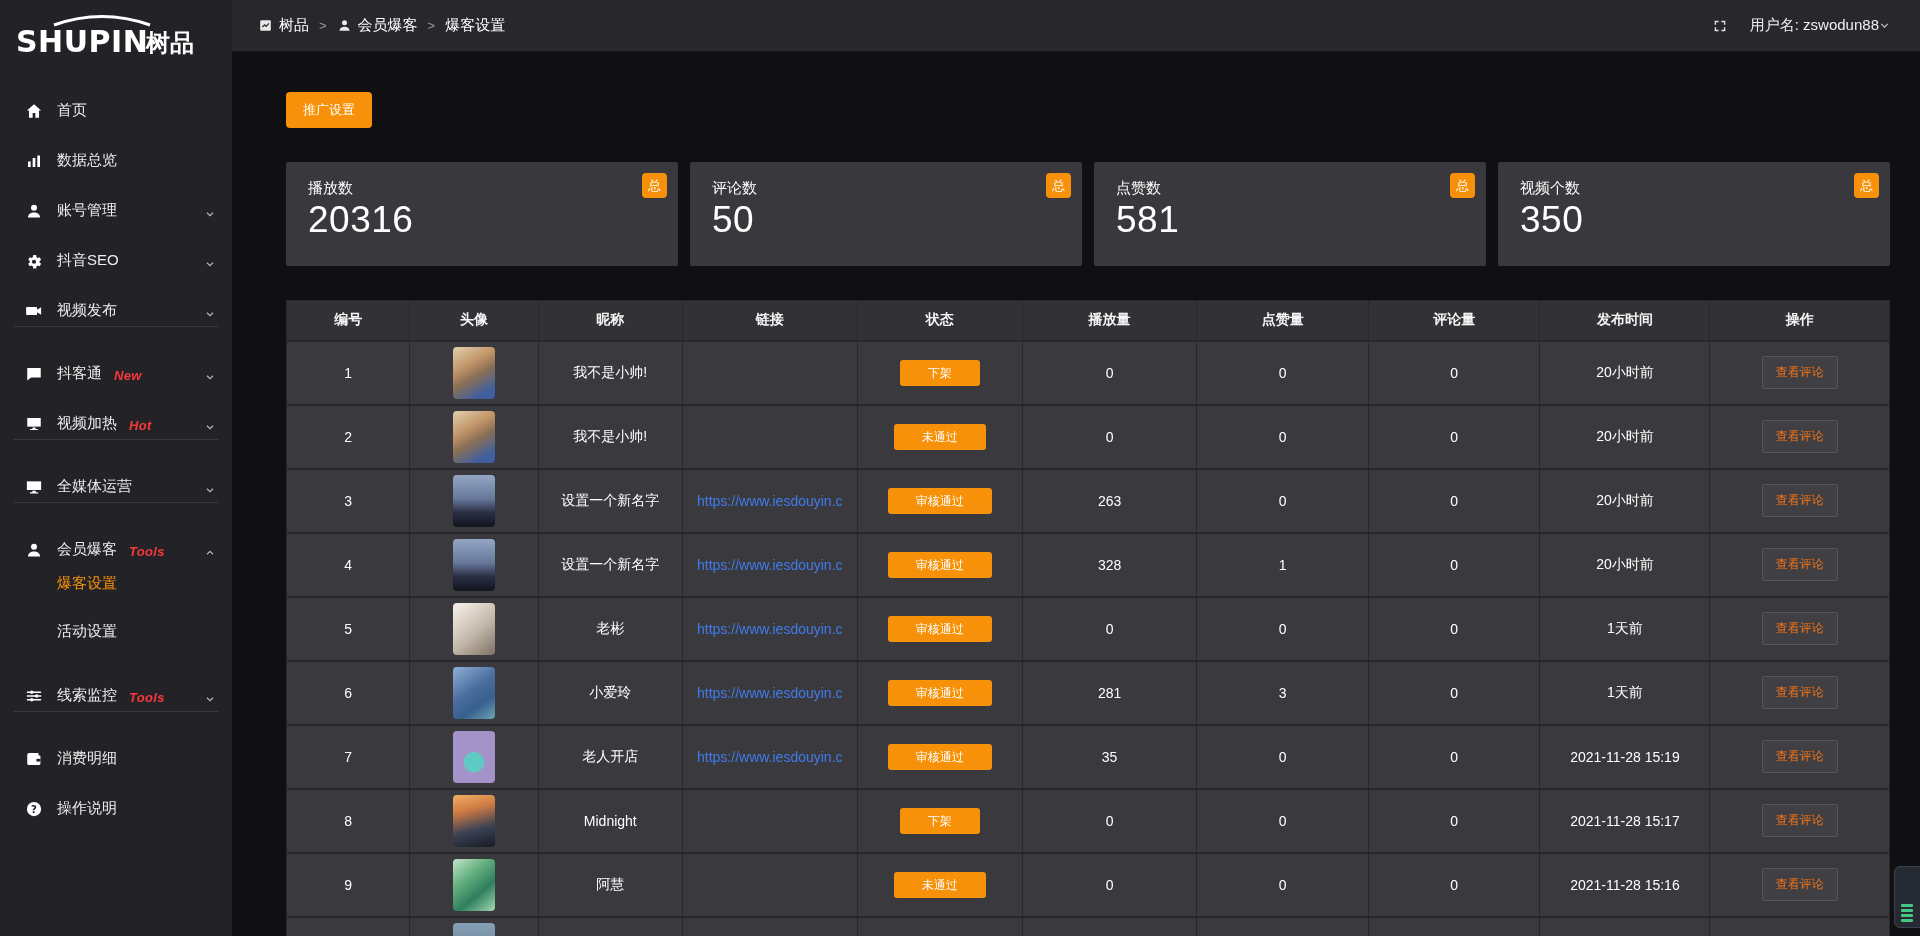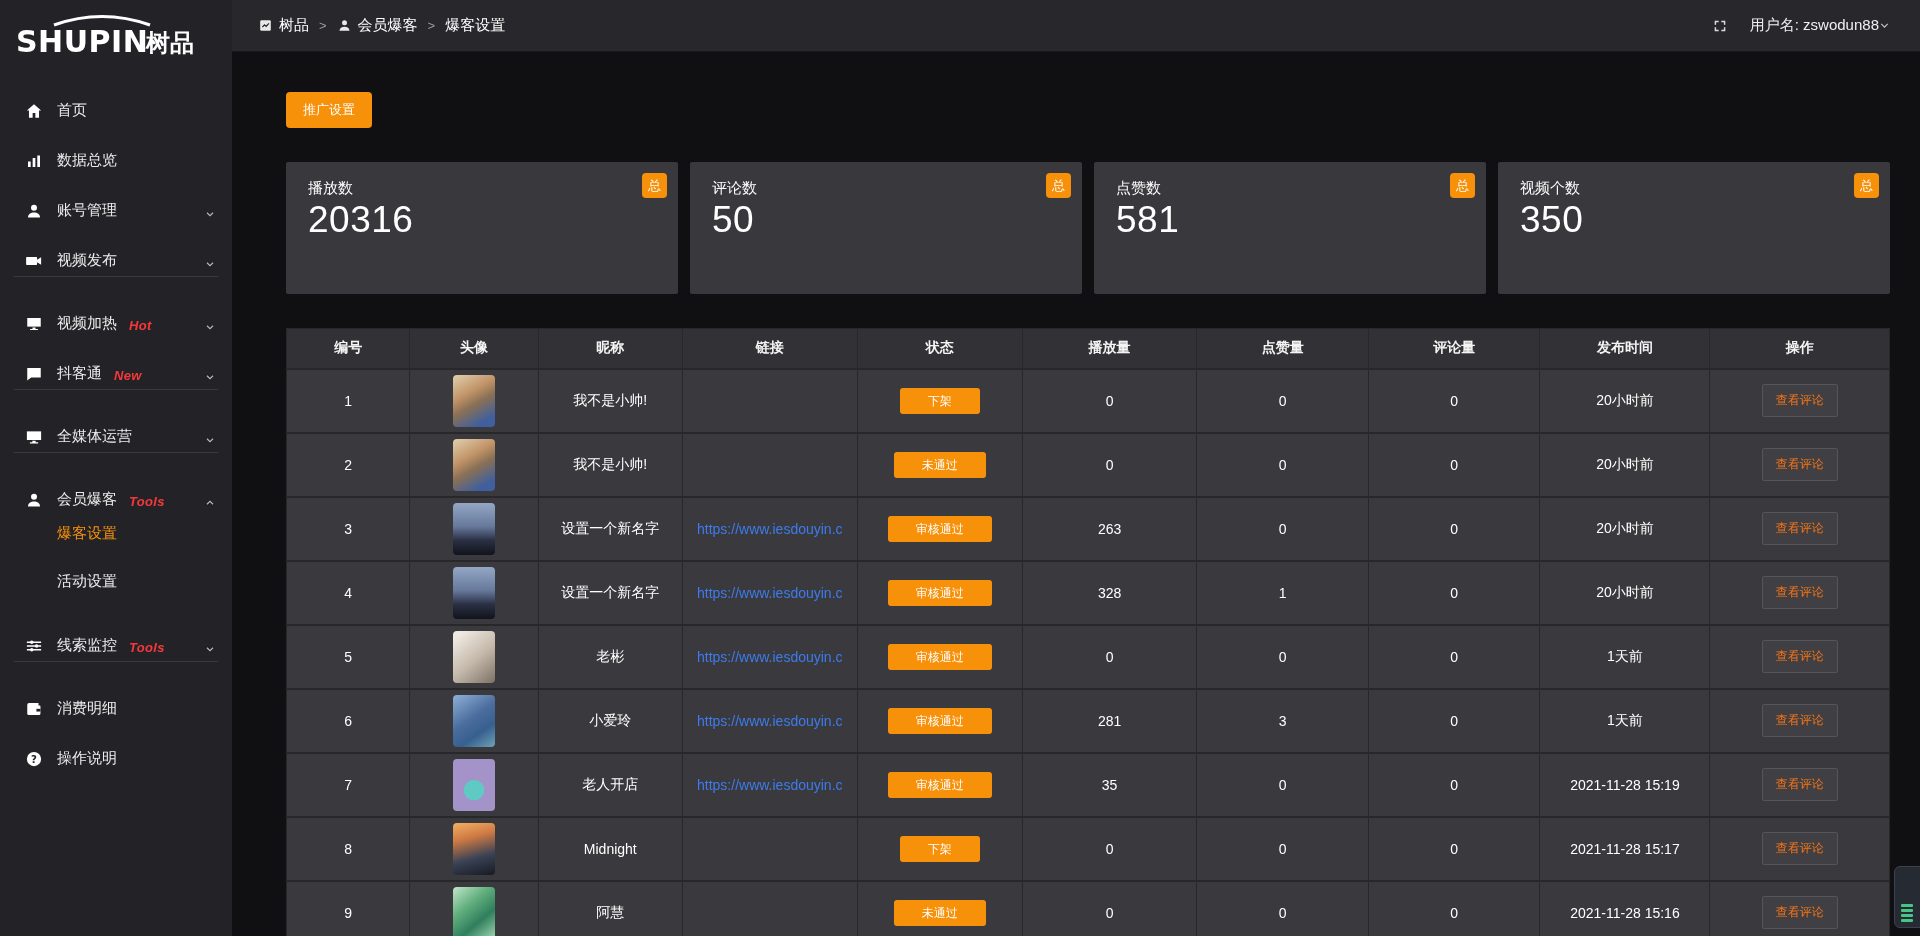--- a/index.html
+++ b/index.html
@@ -50,21 +50,21 @@
   .crumb-sep{color:#9a9a9e;margin:0 10px;font-size:13px;}
   .userbox{display:flex;align-items:center;gap:22px;font-size:15px;color:#efefef;}
   .fullscreen-btn{display:flex;align-items:center;cursor:pointer;color:#dcdcdf;}
   .fullscreen-btn svg{width:16px;height:16px;}
   .username{display:flex;align-items:center;cursor:pointer;}
   .username svg{width:11px;height:11px;color:#c8c8cc;}
   .content{flex:1;padding:40px 30px 0 54px;overflow:hidden;}
   .promo-btn{background:var(--accent);color:#fff;border:none;font-size:13px;padding:9px 17px;border-radius:4px;cursor:pointer;font-family:inherit;}
   
   .cards{display:flex;gap:12px;margin-top:34px;}
-  .card{flex:1;background:var(--bg-card);height:132px;position:relative;padding:17px 22px;border-radius:2px;}
+  .card{flex:1;background:var(--bg-card);height:104px;position:relative;padding:17px 22px;border-radius:2px;}
   .card-label{font-size:15px;color:#fdfdfd;}
   .card-value{font-size:37px;color:#fff;margin-top:1px;letter-spacing:.5px;}
   .card-badge{position:absolute;top:11px;right:11px;width:25px;height:25px;background:var(--accent);border-radius:4px;color:#fff;font-size:13px;display:flex;align-items:center;justify-content:center;}
   
   .table-wrap{margin-top:34px;}
   table{width:100%;border-collapse:collapse;table-layout:fixed;background:var(--bg-row);}
   th{background:var(--bg-thead);height:40px;font-size:14px;font-weight:bold;color:#f4f4f4;border:1px solid var(--line);}
   td{height:64px;text-align:center;vertical-align:middle;font-size:14px;color:#fff;border:1px solid var(--line);border-top-width:2px;border-bottom-width:2px;padding:0 4px;overflow:hidden;}
   .avatar{width:42px;height:52px;border-radius:4px;margin:0 auto;}
   .av-boy{background:linear-gradient(150deg,#dcc9a4 5%,#c29468 35%,#8a7055 55%,#3f5f9e 85%);}
@@ -121,54 +121,67 @@
         <span class="mi-label">账号管理</span>
         <span class="mi-chev">
           <svg class="" viewBox="0 0 24 24">
             <path d="M6 9.5l6 6 6-6" fill="none" stroke="currentColor" stroke-width="2.2"></path>
           </svg>
         </span>
       </li>
       <li class="menu-item">
         <span class="mi-icon">
           <svg class="" viewBox="0 0 24 24">
+            <path fill="currentColor" fill-rule="evenodd" d="M19.4 14c.04-.33.06-.66.06-1s-.02-.67-.06-1l2.1-1.64-2-3.46-2.47 1a7 7 0 0 0-1.73-1L14.9 4h-4l-.4 2.9a7 7 0 0 0-1.73 1l-2.47-1-2 3.46L6.4 12c-.04.33-.06.66-.06 1s.02.67.06 1l-2.1 1.64 2 3.46 2.47-1a7 7 0 0 0 1.73 1l.4 2.9h4l.4-2.9a7 7 0 0 0 1.73-1l2.47 1 2-3.46zM12 15.8a2.8 2.8 0 1 1 0-5.6 2.8 2.8 0 0 1 0 5.6z"></path>
+          </svg>
+        </span>
+        <span class="mi-label">抖音SEO</span>
+        <span class="mi-chev">
+          <svg class="" viewBox="0 0 24 24">
+            <path d="M6 9.5l6 6 6-6" fill="none" stroke="currentColor" stroke-width="2.2"></path>
+          </svg>
+        </span>
+      </li>
+      <li class="menu-item">
+        <span class="mi-icon">
+          <svg class="" viewBox="0 0 24 24">
             <path fill="currentColor" d="M2.5 6.8h12.6a1 1 0 0 1 1 1v2.5l5.4-3.4v10.2l-5.4-3.4v2.5a1 1 0 0 1-1 1H2.5a1 1 0 0 1-1-1V7.8a1 1 0 0 1 1-1z"></path>
           </svg>
         </span>
         <span class="mi-label">视频发布</span>
         <span class="mi-chev">
           <svg class="" viewBox="0 0 24 24">
             <path d="M6 9.5l6 6 6-6" fill="none" stroke="currentColor" stroke-width="2.2"></path>
           </svg>
         </span>
       </li>
       <li class="menu-divider"></li>
+      <li class="menu-item">
+        <span class="mi-icon">
+          <svg class="" viewBox="0 0 24 24">
+            <path fill="currentColor" d="M3 4h18v12.6H8.2L3 20.6z"></path>
+          </svg>
+        </span>
+        <span class="mi-label">抖客通</span>
+        <span class="mi-tag" style="color:var(--tag-red)">New</span>
+        <span class="mi-chev">
+          <svg class="" viewBox="0 0 24 24">
+            <path d="M6 9.5l6 6 6-6" fill="none" stroke="currentColor" stroke-width="2.2"></path>
+          </svg>
+        </span>
+      </li>
       <li class="menu-item">
         <span class="mi-icon">
           <svg class="" viewBox="0 0 24 24">
             <path fill="currentColor" d="M3 4h18v11.5H3z"></path>
             <path fill="currentColor" d="M10 16.5h4v2.3h3.2V20H6.8v-1.2H10z"></path>
           </svg>
         </span>
         <span class="mi-label">视频加热</span>
         <span class="mi-tag" style="color:var(--tag-red)">Hot</span>
-        <span class="mi-chev">
-          <svg class="" viewBox="0 0 24 24">
-            <path d="M6 9.5l6 6 6-6" fill="none" stroke="currentColor" stroke-width="2.2"></path>
-          </svg>
-        </span>
-      </li>
-      <li class="menu-item">
-        <span class="mi-icon">
-          <svg class="" viewBox="0 0 24 24">
-            <path fill="currentColor" d="M3 4h18v12.6H8.2L3 20.6z"></path>
-          </svg>
-        </span>
-        <span class="mi-label">抖客通</span>
-        <span class="mi-tag" style="color:var(--tag-red)">New</span>
         <span class="mi-chev">
           <svg class="" viewBox="0 0 24 24">
             <path d="M6 9.5l6 6 6-6" fill="none" stroke="currentColor" stroke-width="2.2"></path>
           </svg>
         </span>
       </li>
       <li class="menu-divider"></li>
       <li class="menu-item">
         <span class="mi-icon">
           <svg class="" viewBox="0 0 24 24">

